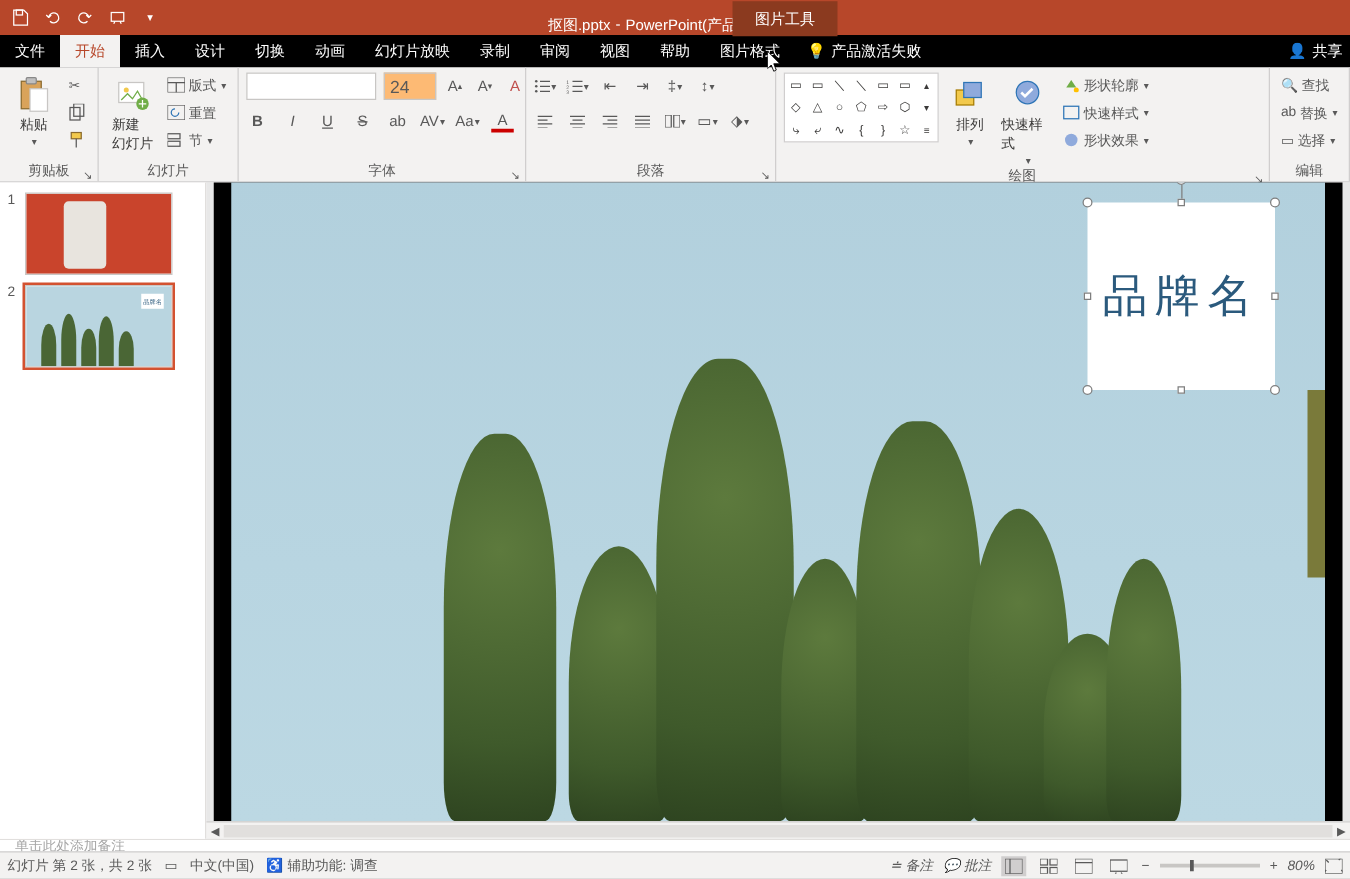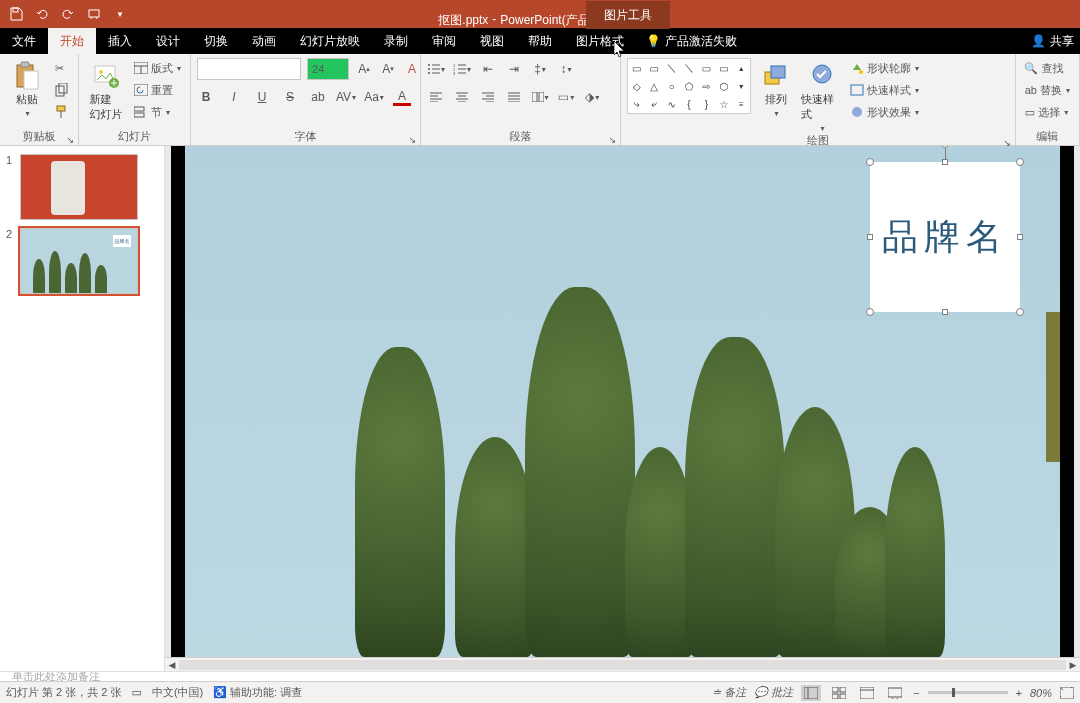--- a/index.html
+++ b/index.html
@@ -24,21 +24,21 @@
 .ribbon { height: 92px; background: #f3f2f1; border-bottom: 1px solid #d0cece; display: flex; }
 .ribbon-group { border-right: 1px solid #d0cece; padding: 2px 6px 0 6px; display: flex; flex-direction: column; }
 .group-body { flex: 1; display: flex; align-items: flex-start; gap: 4px; padding-top: 2px; }
 .group-label { height: 16px; font-size: 11px; color: #595959; text-align: center; position: relative; }
 .group-label .launcher { position: absolute; right: -2px; bottom: 0; font-size: 9px; color: #595959; cursor: pointer; }
 .big-btn { display: flex; flex-direction: column; align-items: center; justify-content: flex-start; width: 42px; padding-top: 4px; gap: 2px; font-size: 11px; color: #3b3a39; cursor: pointer; }
 .big-btn .ico { width: 28px; height: 28px; display: flex; align-items: center; justify-content: center; }
 .small-col { display: flex; flex-direction: column; gap: 2px; }
 .small-btn { display: flex; align-items: center; gap: 3px; font-size: 11px; color: #595959; cursor: pointer; height: 20px; padding: 0 3px; }
 .font-combo { width: 104px; height: 22px; border: 1px solid #c8c6c4; background: #fff; display: flex; align-items: center; padding: 0 4px; font-size: 11px; color: #a6a6a6; }
-.size-combo { width: 42px; height: 22px; border: 1px solid #c8c6c4; background: #22c55e; display: flex; align-items: center; padding: 0 4px; font-size: 11px; color: #595959; }
+.size-combo { width: 42px; height: 22px; border: 1px solid #c8c6c4; background: #fdba74; display: flex; align-items: center; padding: 0 4px; font-size: 14px; color: #595959; }
 .btn-row { display: flex; gap: 6px; align-items: center; height: 22px; }
 .mini-btn { width: 18px; height: 18px; display: flex; align-items: center; justify-content: center; color: #595959; cursor: pointer; font-size: 12px; }
 .dd-arrow { font-size: 8px; color: #595959; margin-left: 1px; }
 
 .shapes-gallery { width: 124px; height: 56px; border: 1px solid #d0cece; background: #fff; display: grid; grid-template-columns: repeat(7, 1fr); grid-template-rows: repeat(3, 1fr); }
 .shapes-gallery div { display: flex; align-items: center; justify-content: center; font-size: 10px; color: #3b3a39; }
 
 .content-area { display: flex; height: calc(703px - 28px - 26px - 92px - 10px - 22px); }
 .slide-panel { width: 165px; background: #fff; border-right: 1px solid #e1dfdd; overflow-y: auto; padding: 4px 0; }
 .thumb-row { display: flex; padding: 4px 6px; gap: 4px; }

